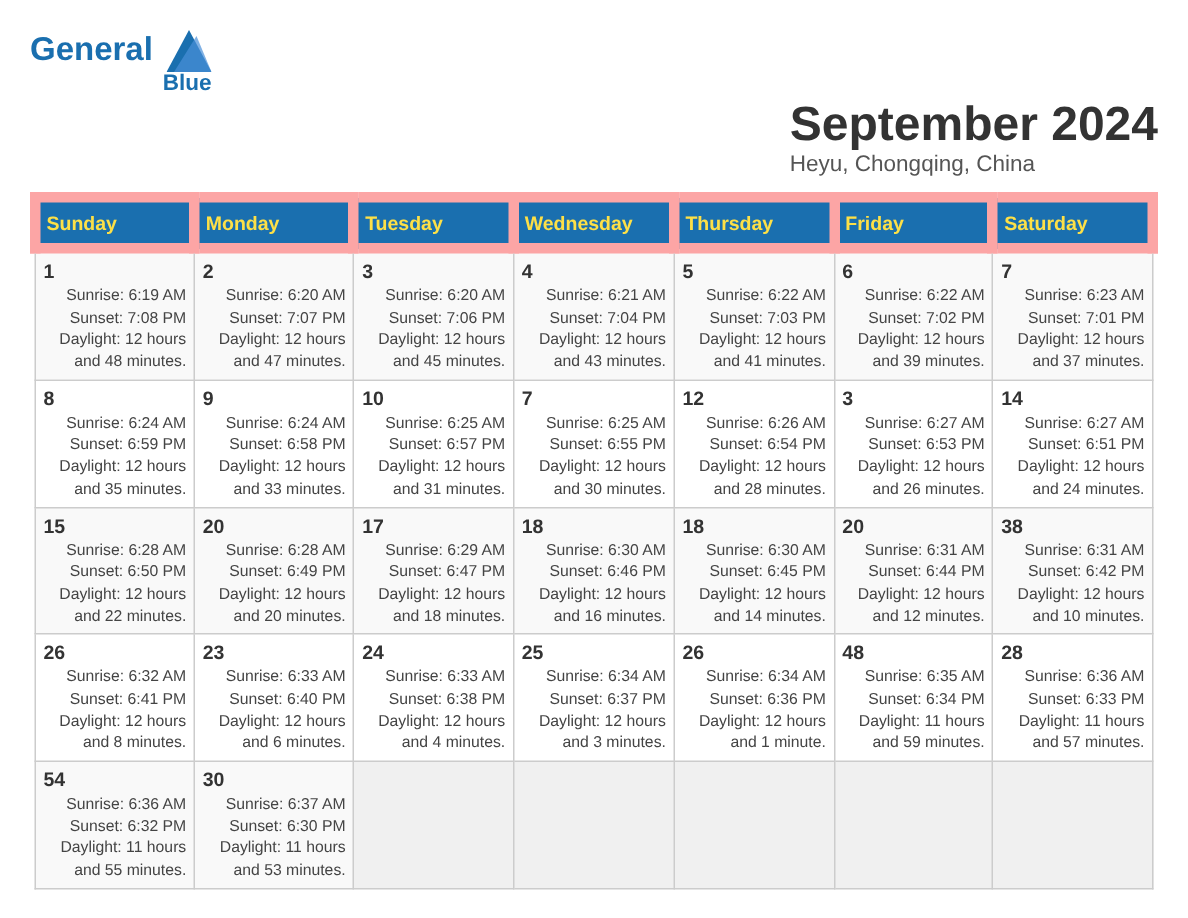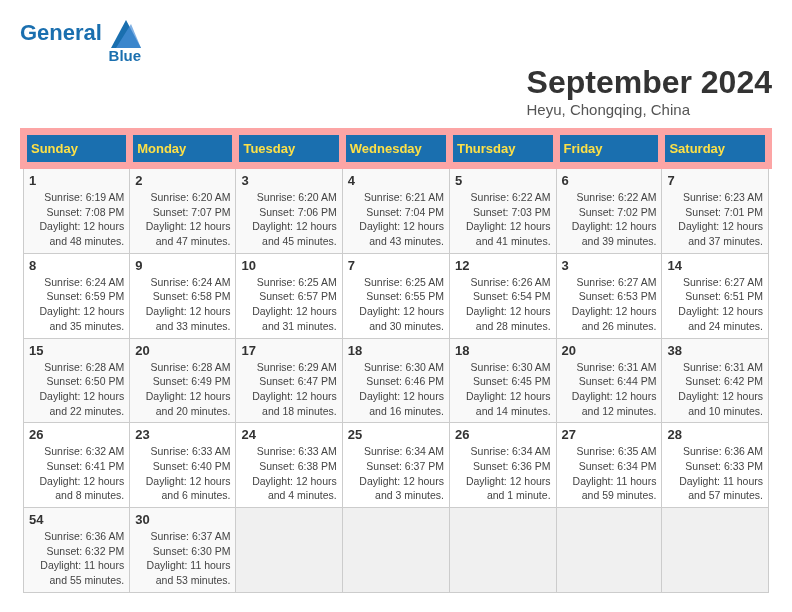--- a/index.html
+++ b/index.html
@@ -233,21 +233,21 @@
         </td>
         <td>
           <span class="day-num">25</span>
           <div class="day-info">Sunrise: 6:34 AM<br>Sunset: 6:37 PM<br>Daylight: 12 hours and 3 minutes.</div>
         </td>
         <td>
           <span class="day-num">26</span>
           <div class="day-info">Sunrise: 6:34 AM<br>Sunset: 6:36 PM<br>Daylight: 12 hours and 1 minute.</div>
         </td>
         <td>
-          <span class="day-num">27</span>
+          <span class="day-num">48</span>
           <div class="day-info">Sunrise: 6:35 AM<br>Sunset: 6:34 PM<br>Daylight: 11 hours and 59 minutes.</div>
         </td>
         <td>
           <span class="day-num">28</span>
           <div class="day-info">Sunrise: 6:36 AM<br>Sunset: 6:33 PM<br>Daylight: 11 hours and 57 minutes.</div>
         </td>
       </tr>
       <tr>
         <td>
           <span class="day-num">54</span>

